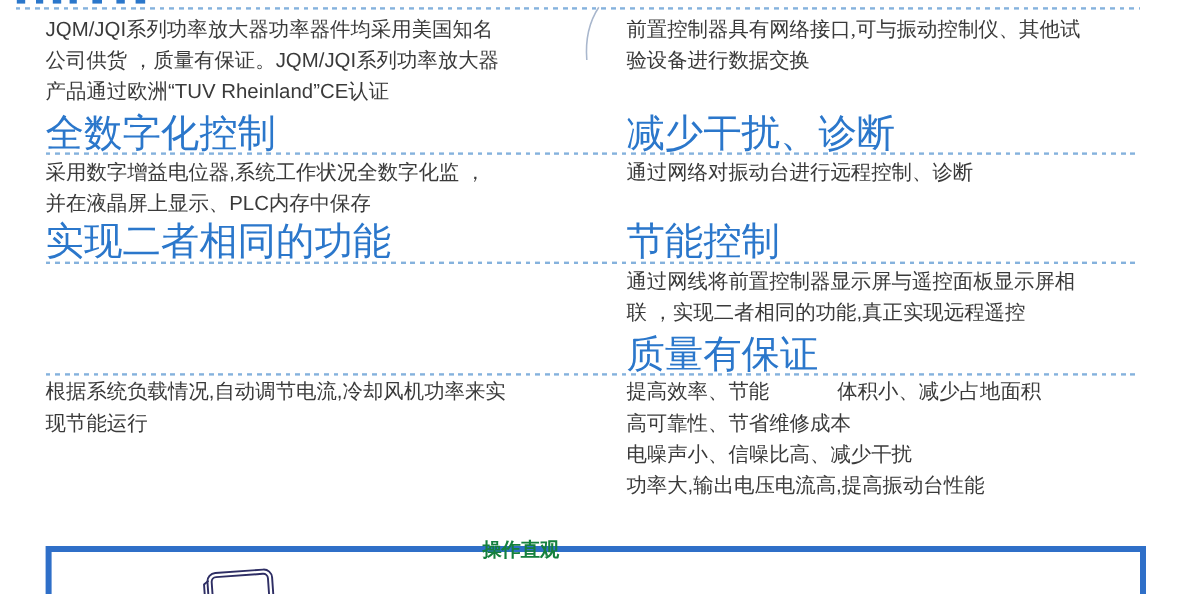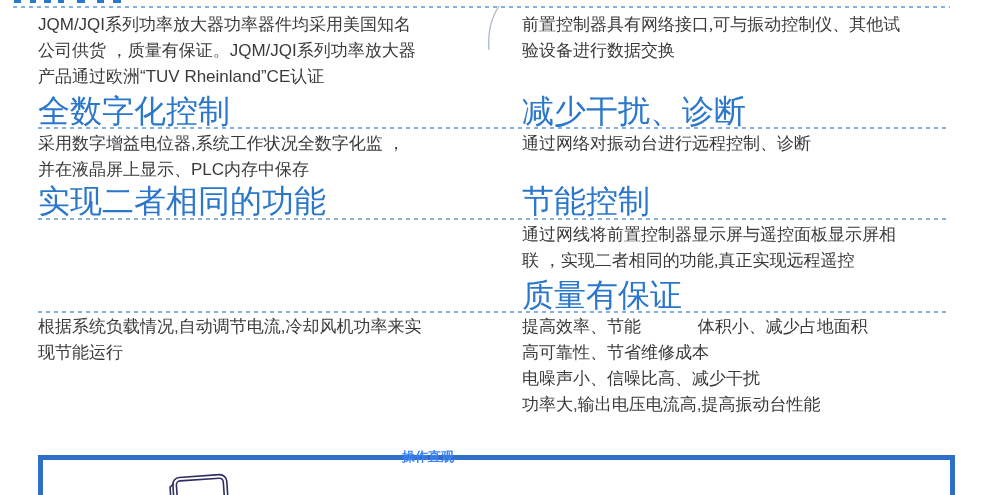--- a/index.html
+++ b/index.html
@@ -30,21 +30,21 @@
   }
   .col-left{left:38px;width:450px;}
   .col-right{left:522px;width:445px;}
   .panel{
     position:absolute;left:38px;top:455px;width:907px;height:70px;
     border:5px solid var(--panel-border,#2f6fc8);
     background:#ffffff;
   }
   .panel-label{
     position:absolute;left:402px;top:448px;
-    font-size:13px;font-weight:bold;color:#3b82f6;
+    font-size:16px;font-weight:bold;color:#15803d;
     white-space:pre;
   }
   .device-svg{position:absolute;left:165px;top:470px;}
   .curve-svg{position:absolute;left:482px;top:4px;}
 </style>
 </head>
 <body>
 
 <div class="page">
 

